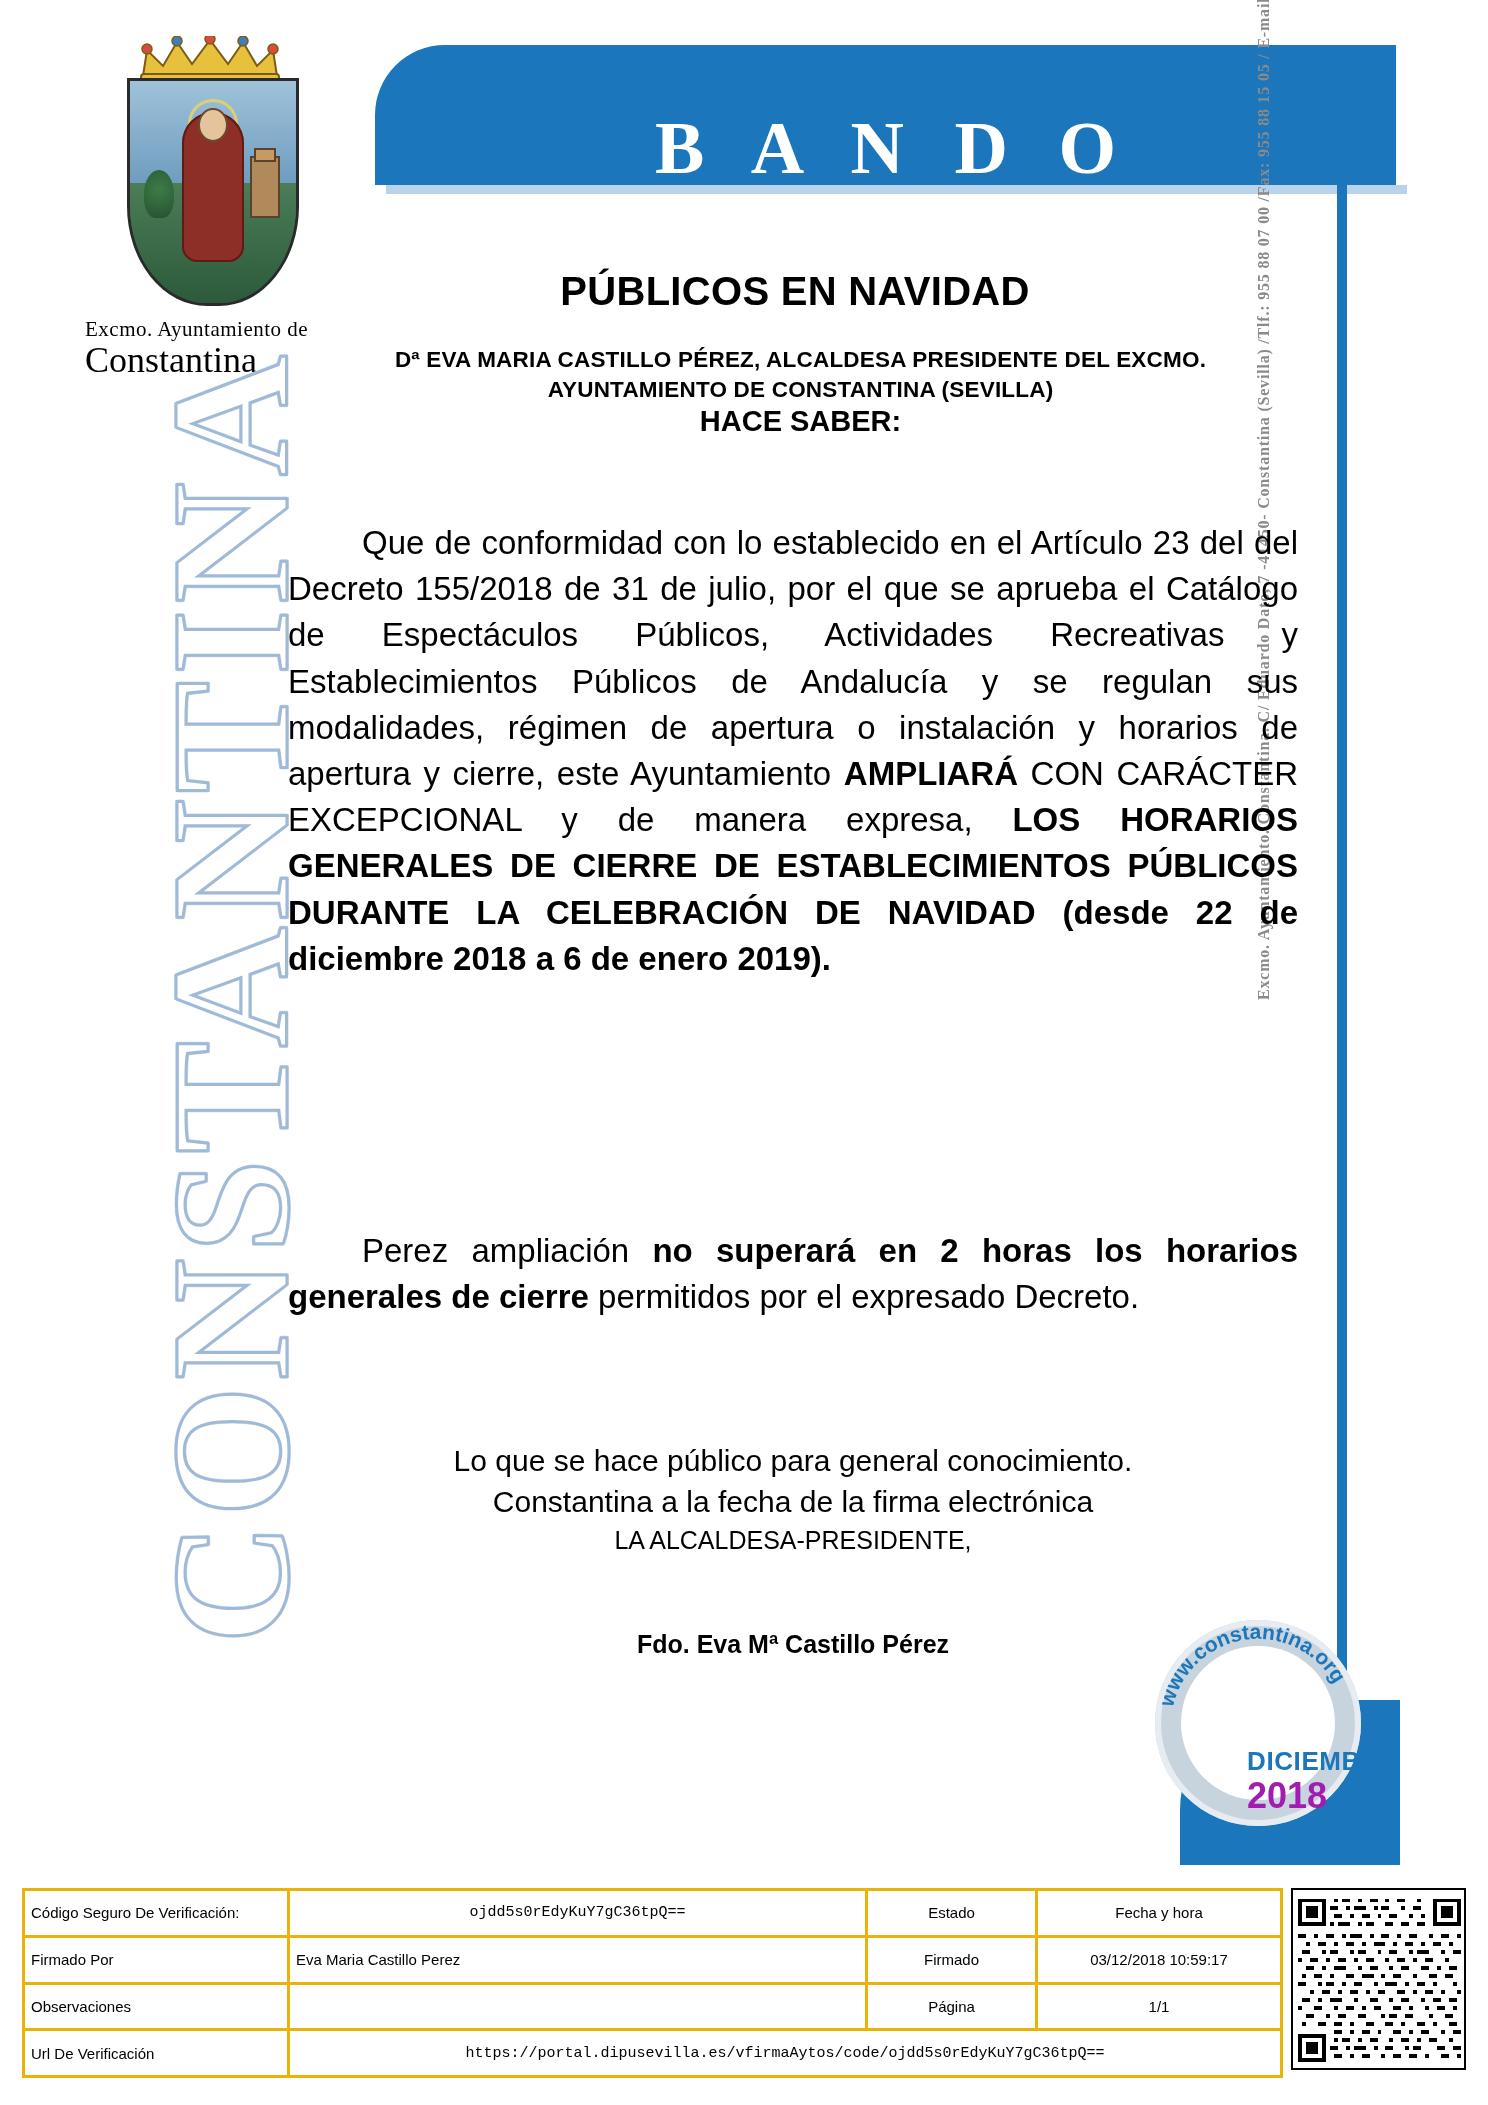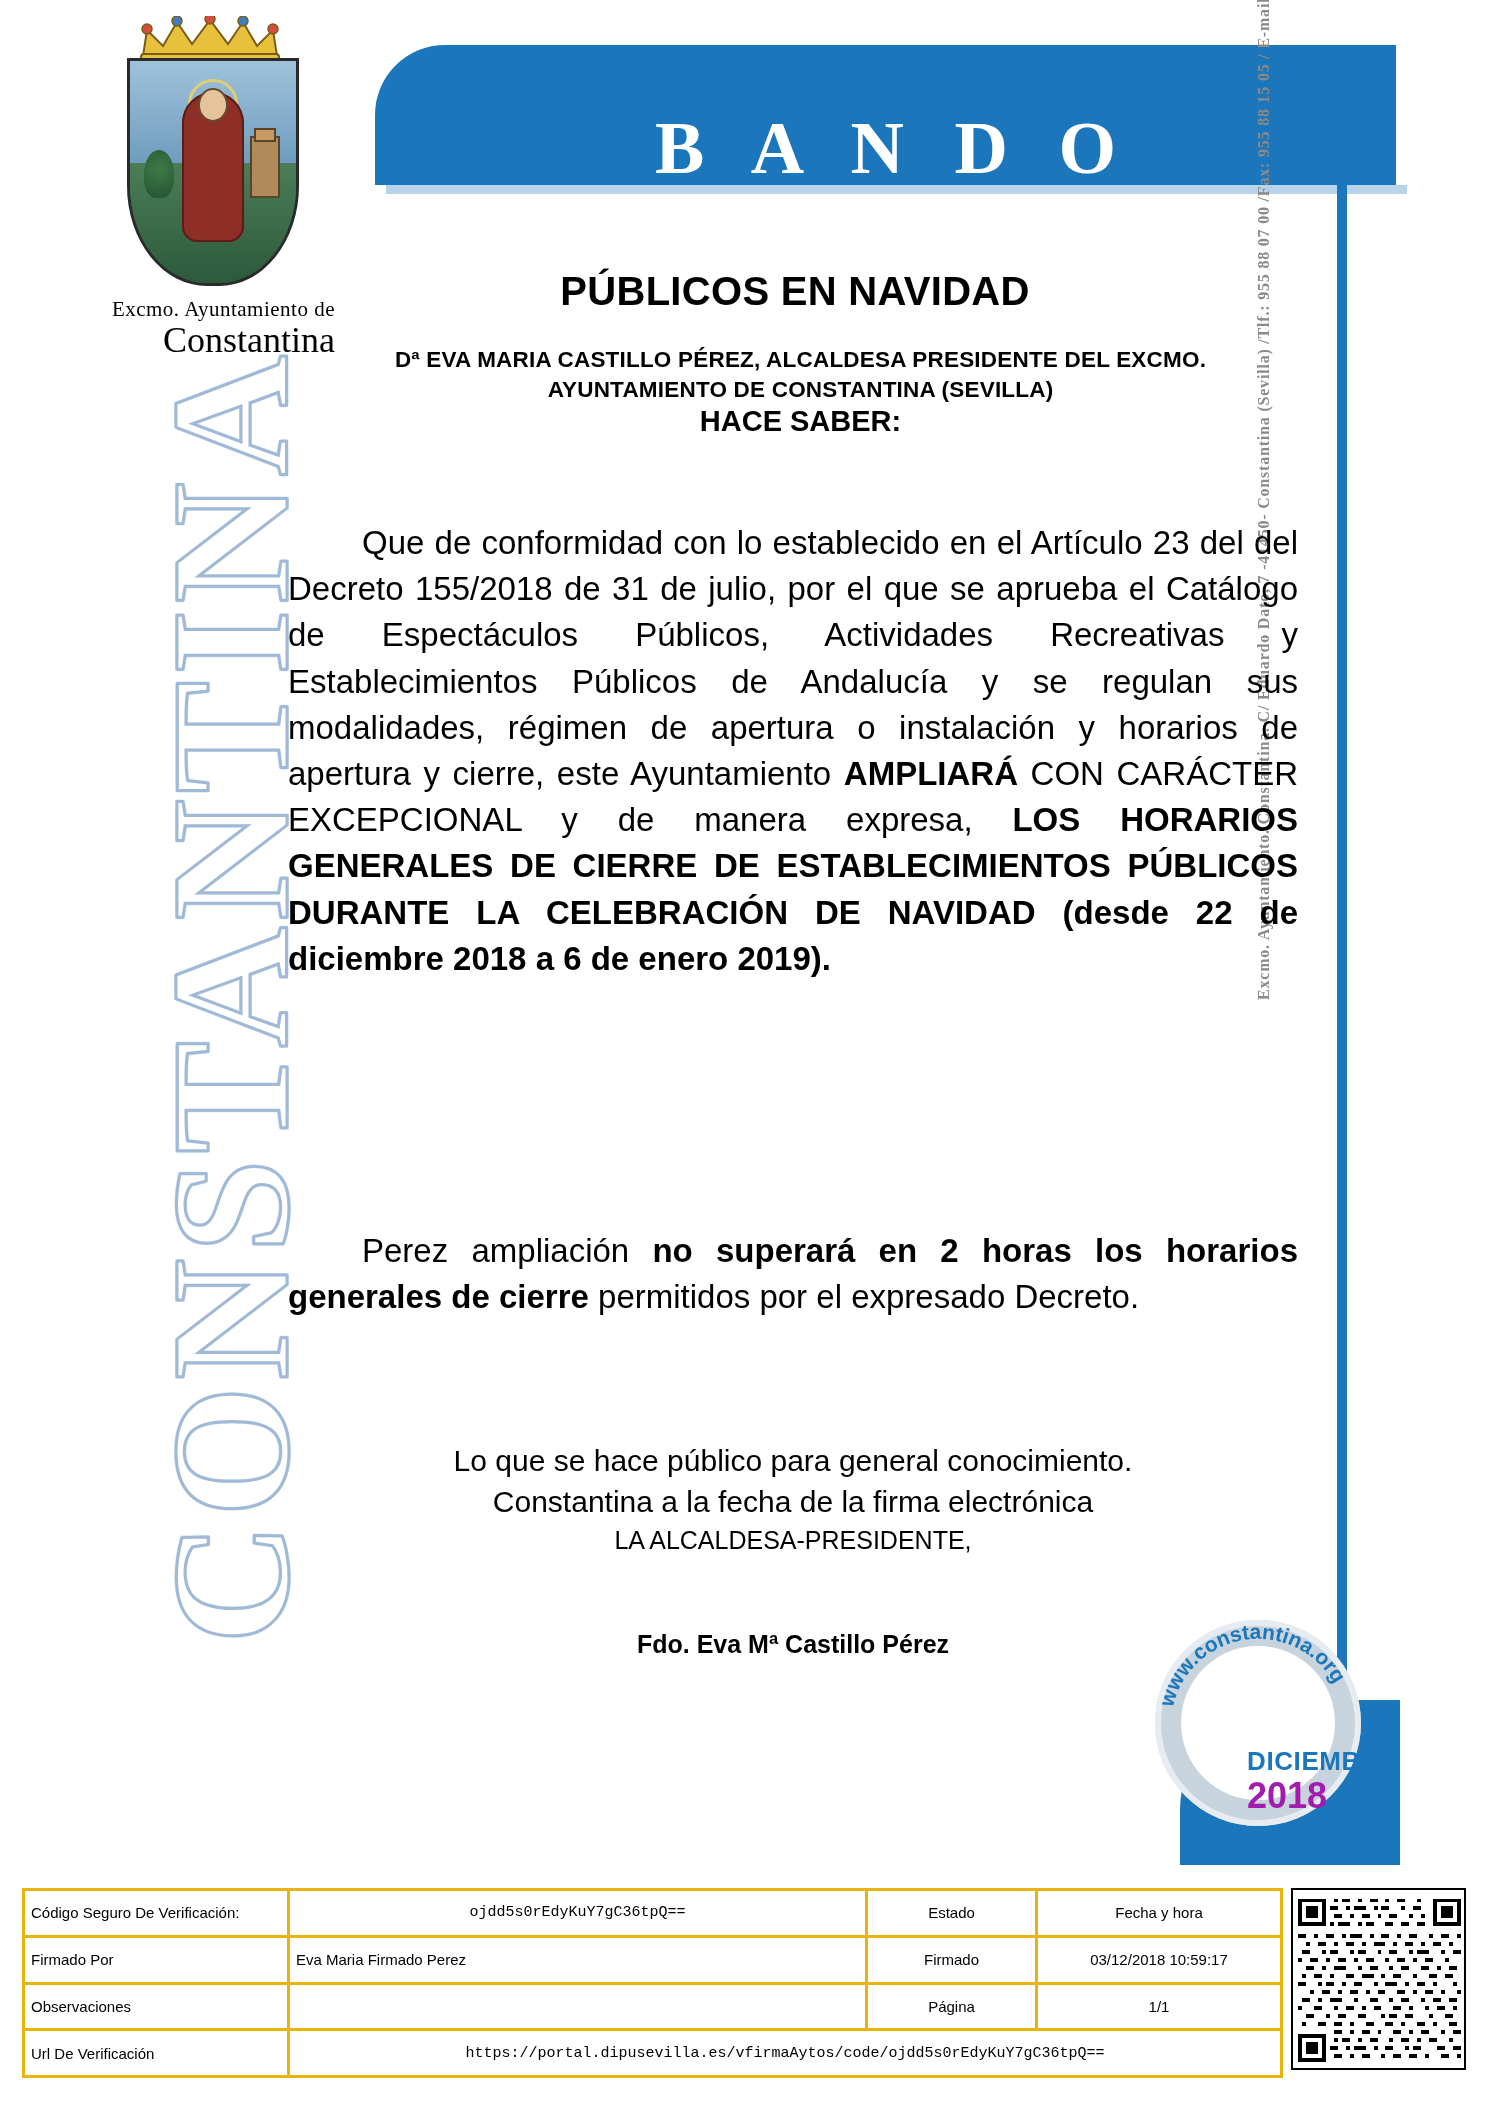--- a/index.html
+++ b/index.html
@@ -66,24 +66,24 @@
     width: 220px;
     height: 165px;
     background: #1b76bc;
     border-top-left-radius: 110px 110px;
   }
 
   
   .crest-wrap {
     position: absolute;
     left: 85px;
-    top: 16px;
+    top: 36px;
     width: 250px;
     height: 370px;
-    text-align: right;
+    text-align: left;
   }
   .crest {
     position: relative;
     width: 190px;
     height: 275px;
     margin: 0 auto;
   }
   .crown {
     position: absolute;
     left: 22px;
@@ -463,21 +463,21 @@
   <table class="csv-table">
     <tbody>
         <tr>
       <td class="c-label">Código Seguro De Verificación:</td>
       <td class="c-val center">ojdd5s0rEdyKuY7gC36tpQ==</td>
       <td class="c-mid">Estado</td>
       <td class="c-right">Fecha y hora</td>
     </tr>
     <tr>
       <td class="c-label">Firmado Por</td>
-      <td>Eva Maria Firmado Perez</td>
+      <td>Eva Maria Castillo Perez</td>
       <td class="c-mid">Firmado</td>
       <td class="c-right">03/12/2018 10:59:17</td>
     </tr>
     <tr>
       <td class="c-label">Observaciones</td>
       <td></td>
       <td class="c-mid">Página</td>
       <td class="c-right">1/1</td>
     </tr>
     <tr>

